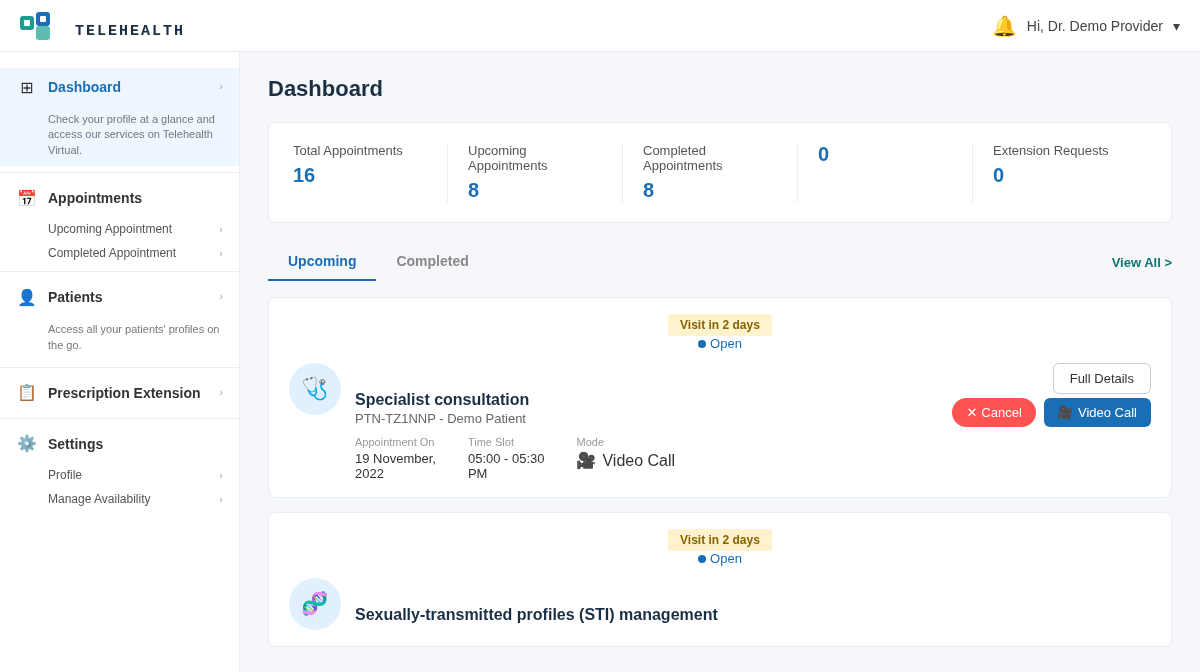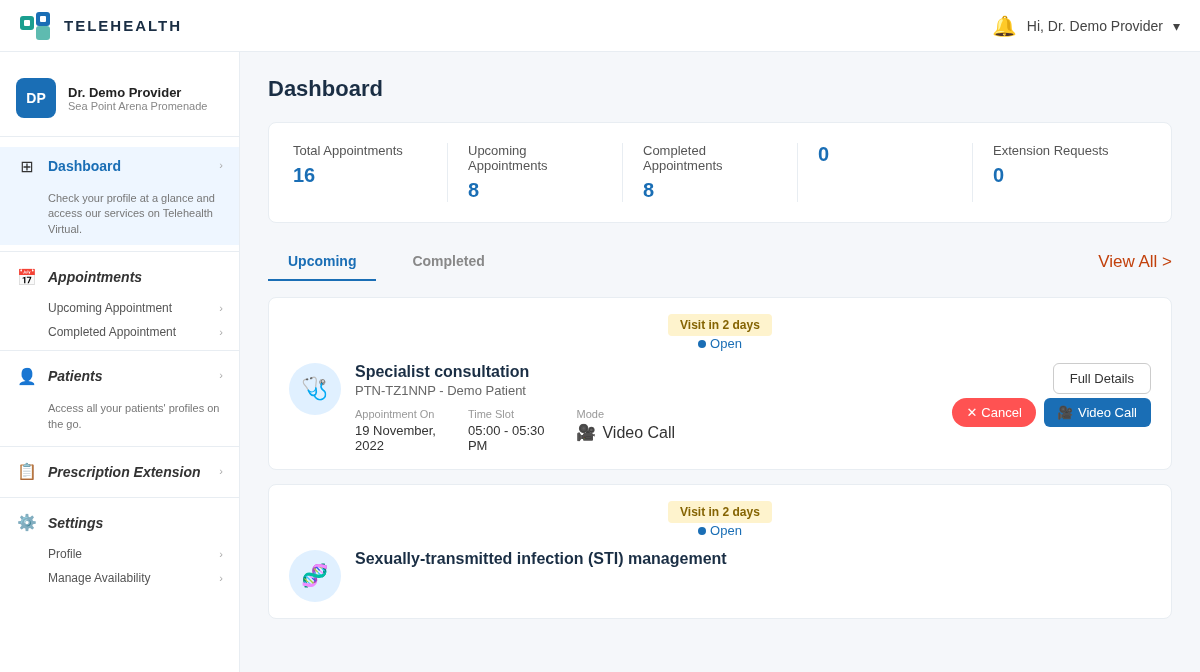--- a/index.html
+++ b/index.html
@@ -13,22 +13,23 @@
       align-items: center;
       justify-content: space-between;
       padding: 0 20px;
       border-bottom: 1px solid #e8edf2;
       position: fixed;
       top: 0; left: 0; right: 0;
       z-index: 100;
     }
     .header-logo {
       display: flex;
-      align-items: center;
-      gap: 8px;
+      align-items: flex-end;
+      gap: 19px;
+      font-family: Liberation Mono, monospace;
     }
     .logo-icon {
       width: 36px;
       height: 28px;
     }
     .header-title {
       font-size: 15px;
       font-weight: 700;
       letter-spacing: 2px;
       color: #1a2e44;
@@ -112,21 +113,20 @@
       font-size: 16px;
       flex-shrink: 0;
     }
     .nav-label {
       font-size: 14px;
       font-weight: 600;
       color: #1a6eb5;
     }
     .nav-label.inactive {
       color: #333;
-      font-style: italic;
     }
     .nav-desc {
       font-size: 11px;
       color: #777;
       padding-left: 32px;
       margin-top: 14px;
       line-height: 1.4;
     }
 
     .nav-sub-item {
@@ -199,39 +199,39 @@
 
     
     .tabs-row {
       display: flex;
       align-items: center;
       justify-content: space-between;
       margin-bottom: 16px;
     }
     .tabs {
       display: flex;
-      gap: 16px;
+      gap: 0;
     }
     .tab {
       padding: 10px 20px;
       font-size: 14px;
       font-weight: 600;
       color: #888;
       cursor: pointer;
       border-bottom: 2px solid transparent;
     }
     .tab.active {
       color: #1a6eb5;
       border-bottom: 2px solid #1a6eb5;
     }
     .view-all {
-      font-size: 17px;
-      color: #c2410c;
-      cursor: pointer;
-      font-weight: 400;
+      font-size: 13px;
+      color: #0f766e;
+      cursor: pointer;
+      font-weight: 700;
     }
 
     
     .appt-card {
       background: #fff;
       border: 1px solid #e8edf2;
       border-radius: 8px;
       padding: 16px 20px;
       margin-bottom: 14px;
     }
@@ -272,21 +272,21 @@
       width: 52px;
       height: 52px;
       border-radius: 50%;
       background: #e0f0ff;
       display: flex;
       align-items: center;
       justify-content: center;
       flex-shrink: 0;
       font-size: 22px;
     }
-    .appt-info { flex: 1; }
+    .appt-info { flex: 1; margin-top: 28px; }
     .appt-name {
       font-size: 16px;
       font-weight: 700;
       color: #1a2e44;
       margin-bottom: 2px;
     }
     .appt-patient {
       font-size: 13px;
       color: #666;
       margin-bottom: 10px;
@@ -369,27 +369,20 @@
   <div class="header-user">
     <span class="bell-icon">🔔</span>
     <span>Hi, Dr. Demo Provider</span>
     <span>▾</span>
   </div>
 </header>
 
 <div class="layout">
 
   <aside class="sidebar">
-    <div class="user-card">
-      <div class="avatar">DP</div>
-      <div class="user-info">
-        <div class="user-name">Dr. Demo Provider</div>
-        <div class="user-org">Sea Point Arena Promenade</div>
-      </div>
-    </div>
 
     <div class="nav-item active">
       <div class="nav-item-header">
         <span class="nav-icon">⊞</span>
         <span class="nav-label">Dashboard</span>
         <span class="nav-item-right-arrow">›</span>
       </div>
       <div class="nav-desc">Check your profile at a glance and access our services on Telehealth Virtual.</div>
     </div>
 
@@ -533,19 +526,19 @@
     <div class="second-appt-card">
       <div class="appt-top">
         <span class="visit-badge">Visit in 2 days</span>
         <span class="status-open">
           <span class="status-dot"></span>Open
         </span>
       </div>
       <div class="appt-body">
         <div class="appt-avatar">🧬</div>
         <div class="appt-info">
-          <div class="appt-name">Sexually-transmitted infection (STI) management</div>
+          <div class="appt-name">Sexually-transmitted profiles (STI) management</div>
         </div>
       </div>
     </div>
 
   </main>
 </div>
 
 </body></html>

